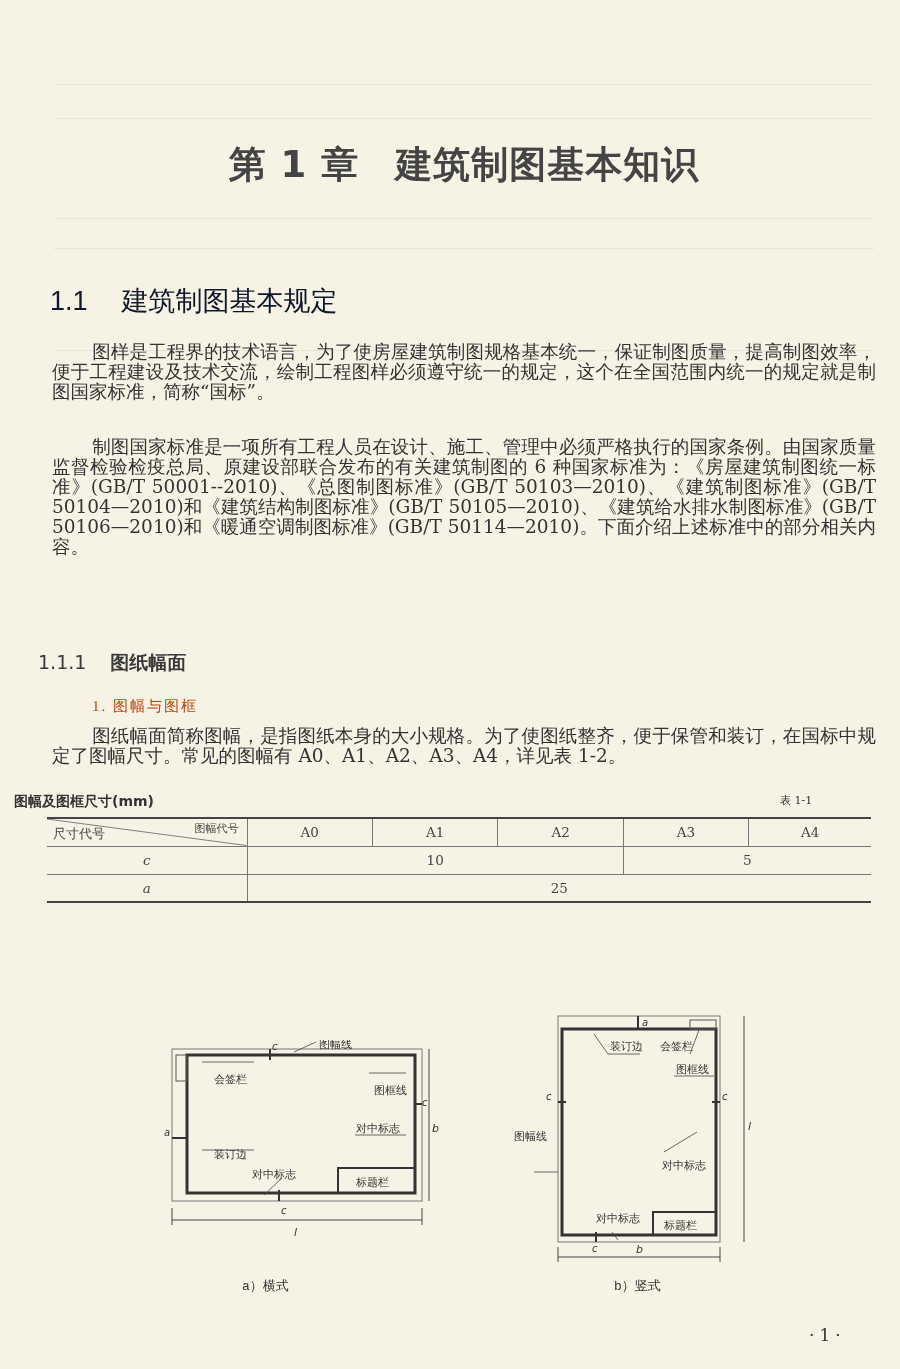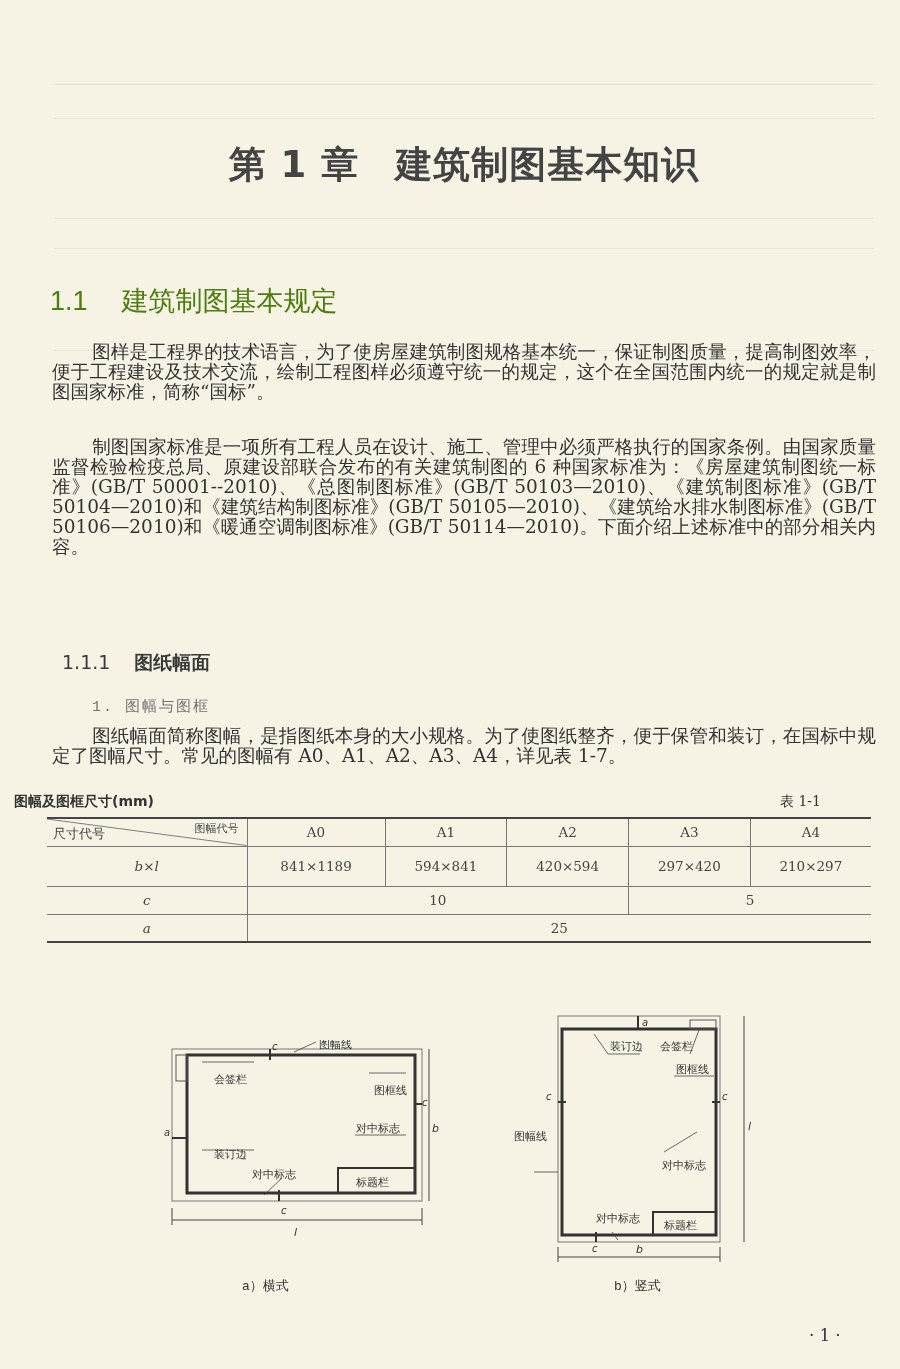--- a/index.html
+++ b/index.html
@@ -21,52 +21,52 @@
     text-align: center;
     font-family: "DejaVu Sans", "Liberation Sans", sans-serif;
     font-size: 37px; font-weight: bold; color: #444;
     letter-spacing: 1px;
   }
   .chapter-title .sep { display: inline-block; width: 36px; }
 
   .section-title {
     position: absolute; left: 36px; top: 283px;
     font-family: "DejaVu Serif", "Liberation Serif", serif;
-    font-size: 27px; color: #4d7c0f;
+    font-size: 27px; color: #0f172a;
   }
   .section-title .num { font-family: "Liberation Sans", sans-serif; font-weight: normal; margin-right: 34px; }
 
   .para {
     position: absolute; left: 38px; width: 824px;
     font-size: 18.5px; line-height: 20px; color: #333;
     text-align: justify;
   }
   .para .indent { display: inline-block; width: 40px; }
 
   .subsection-title {
-    position: absolute; left: 48px; top: 650px;
+    position: absolute; left: 24px; top: 650px;
     font-family: "DejaVu Sans", "Liberation Sans", sans-serif;
     font-size: 19px; font-weight: bold; color: #3a3a3a;
   }
   .subsection-title .num { margin-right: 24px; font-weight: normal; }
 
   .list-heading {
     position: absolute; left: 78px; top: 697px;
-    font-family: Liberation Mono, monospace;
-    font-size: 15px; color: #737373; letter-spacing: 2px;
+    font-family: Liberation Serif, serif;
+    font-size: 15px; color: #c2410c; letter-spacing: 2px;
   }
 
   .table-caption {
     position: absolute; left: 0; width: 900px; top: 793px; 
     font-family: "DejaVu Sans", "Liberation Sans", sans-serif;
     font-size: 14px; font-weight: bold; color: #333;
   }
   .table-number {
     position: absolute; left: 766px; top: 793px;
-    font-size: 14px; color: #333;
+    font-size: 11px; color: #333;
   }
 
   table.dims {
     position: absolute; left: 33px; top: 817px; width: 824px;
     border-collapse: collapse;
     border-top: 2px solid #444; border-bottom: 2px solid #444;
     font-family: "DejaVu Serif", "Liberation Serif", serif;
     font-size: 13.5px; color: #444;
   }
   table.dims td {
@@ -121,21 +121,21 @@
     <span class="indent"></span><span>制图国家标准是一项所有工程人员在设计、施工、管理中必须严格执行的国家条例。由国家质量监督检验检疫总局、原建设部联合发布的有关建筑制图的 6 种国家标准为：《房屋建筑制图统一标准》(GB/T 50001--2010)、《总图制图标准》(GB/T 50103—2010)、《建筑制图标准》(GB/T 50104—2010)和《建筑结构制图标准》(GB/T 50105—2010)、《建筑给水排水制图标准》(GB/T 50106—2010)和《暖通空调制图标准》(GB/T 50114—2010)。下面介绍上述标准中的部分相关内容。</span>
   </div>
 
   <div class="subsection-title">
     <span class="num">1.1.1</span><span>图纸幅面</span>
   </div>
 
   <div class="list-heading">1. 图幅与图框</div>
 
   <div class="para" style="top:726px">
-    <span class="indent"></span><span>图纸幅面简称图幅，是指图纸本身的大小规格。为了使图纸整齐，便于保管和装订，在国标中规定了图幅尺寸。常见的图幅有 A0、A1、A2、A3、A4，详见表 1-7。</span>
+    <span class="indent"></span><span>图纸幅面简称图幅，是指图纸本身的大小规格。为了使图纸整齐，便于保管和装订，在国标中规定了图幅尺寸。常见的图幅有 A0、A1、A2、A3、A4，详见表 1-2。</span>
   </div>
 
   <div class="table-caption">图幅及图框尺寸(mm)</div>
   <div class="table-number">表 1-1</div>
 
   <table class="dims">
     <tbody>
         <tr class="hdr">
       <td class="diag">
         <svg class="diag-line" viewBox="0 0 200 40" preserveAspectRatio="none">
@@ -143,28 +143,20 @@
         </svg>
         <span class="diag-top">图幅代号</span>
         <span class="diag-bot">尺寸代号</span>
       </td>
       <td>A0</td>
       <td>A1</td>
       <td>A2</td>
       <td>A3</td>
       <td>A4</td>
     </tr>
-    <tr style="height:40px">
-      <td class="ital" style="height:40px">b×l</td>
-      <td>841×1189</td>
-      <td>594×841</td>
-      <td>420×594</td>
-      <td>297×420</td>
-      <td>210×297</td>
-    </tr>
     <tr>
       <td class="ital" style="height:28px">c</td>
       <td colspan="3">10</td>
       <td colspan="2">5</td>
     </tr>
     <tr>
       <td class="ital" style="height:28px;border-bottom:none">a</td>
       <td colspan="5" style="border-bottom:none">25</td>
     </tr>
   </tbody>

